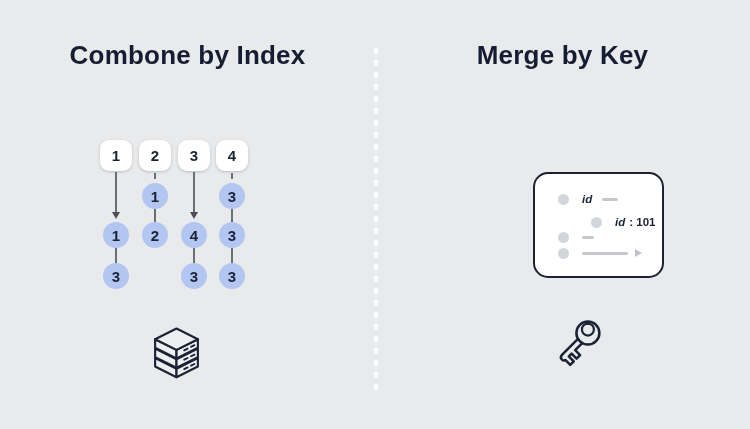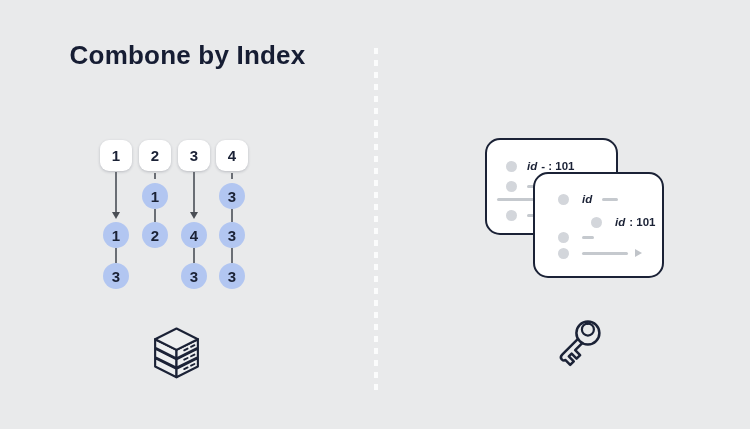--- a/index.html
+++ b/index.html
@@ -98,38 +98,22 @@
       <polygon points="56,16.5 31,29 31,39 56,26.5" fill="#edeff0"></polygon>
       <polygon points="31,4 56,16.5 31,29 6,16.5" fill="#edeff0"></polygon>
       <path d="M40,29.5 L44,27.5 M48,25.5 L52,23.5" stroke-width="2.2"></path>
       <path d="M40,40.5 L44,38.5 M48,36.5 L52,34.5" stroke-width="2.2"></path>
       <path d="M40,51.5 L44,49.5 M48,47.5 L52,45.5" stroke-width="2.2"></path>
     </g>
   </svg>
 
   <div class="divider"></div>
 
+  <div class="title title-right">Merge by Key</div>
 
-  <div class="card back-card">
-    <div class="crow" style="left:19px;top:20px;">
-      <span class="dot"></span>
-      <span class="kv" style="margin-left:10px;">
-        <span class="k">id</span><span>- : 101</span>
-      </span>
-    </div>
-    <div class="crow" style="left:19px;top:40px;">
-      <span class="dot"></span>
-      <span class="skel" style="width:18px;margin-left:10px;"></span>
-    </div>
-    <div class="longline"></div>
-    <div class="crow" style="left:19px;top:69px;">
-      <span class="dot"></span>
-      <span class="skel" style="width:18px;margin-left:10px;"></span>
-    </div>
-  </div>
 
   <div class="card front-card">
     <div class="crow" style="left:23px;top:19px;">
       <span class="dot"></span>
       <span class="kv" style="margin-left:13px;">
         <span class="k">id</span>
       </span>
       <span class="skel" style="width:16px;margin-left:6px;"></span>
     </div>
     <div class="crow" style="left:23px;top:42px;padding-left:33px;">

